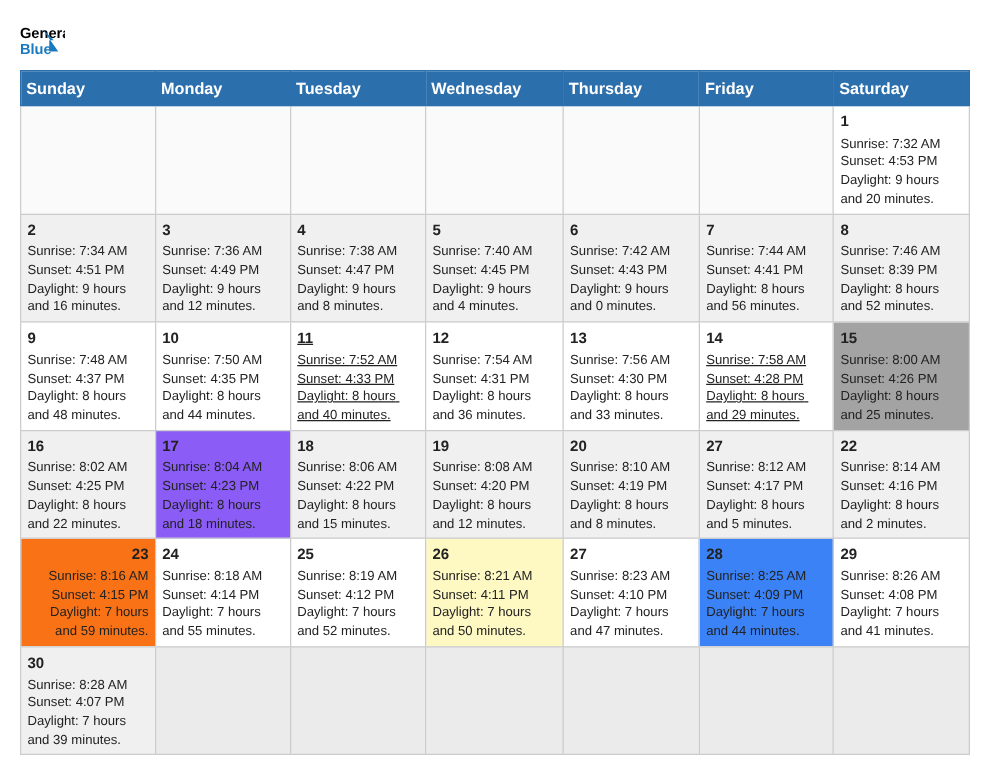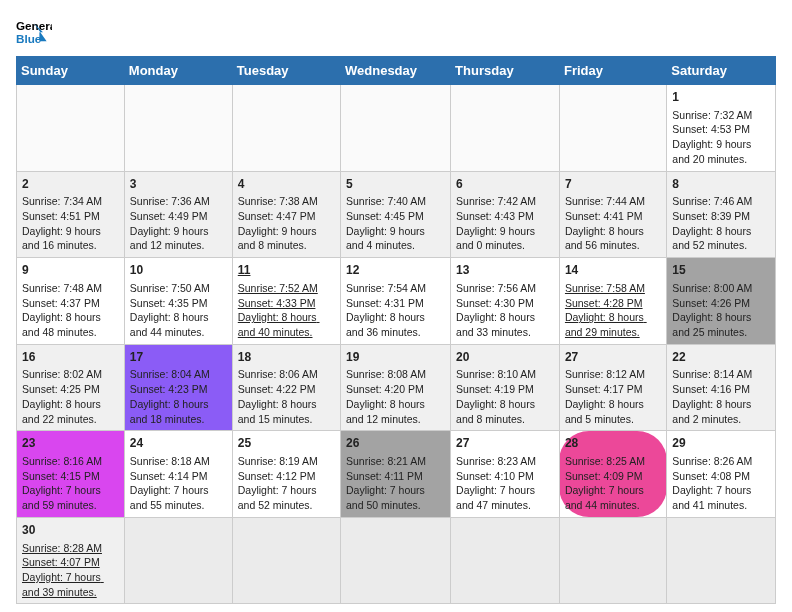--- a/index.html
+++ b/index.html
@@ -192,44 +192,44 @@
 Sunset: 4:19 PM
 Daylight: 8 hours and 8 minutes.</span></td>
         <td style="background-color: rgb(240, 240, 240);"><span class="day-num">27</span><span style="white-space: pre-wrap;">Sunrise: 8:12 AM
 Sunset: 4:17 PM
 Daylight: 8 hours and 5 minutes.</span></td>
         <td style="background-color: rgb(240, 240, 240);"><span class="day-num">22</span><span style="white-space: pre-wrap;">Sunrise: 8:14 AM
 Sunset: 4:16 PM
 Daylight: 8 hours and 2 minutes.</span></td>
       </tr>
       <tr>
-        <td style="background-color: #d946ef;"><span class="day-num">23</span><span style="white-space: pre-wrap;">Sunrise: 8:16 AM
+        <td style="background-color: #f97316; text-align: right;"><span class="day-num">23</span><span style="white-space: pre-wrap;">Sunrise: 8:16 AM
 Sunset: 4:15 PM
 Daylight: 7 hours and 59 minutes.</span></td>
         <td style="background-color: rgb(255, 255, 255);"><span class="day-num">24</span><span style="white-space: pre-wrap;">Sunrise: 8:18 AM
 Sunset: 4:14 PM
 Daylight: 7 hours and 55 minutes.</span></td>
         <td style="background-color: rgb(255, 255, 255);"><span class="day-num">25</span><span style="white-space: pre-wrap; margin-top: 24px;">Sunrise: 8:19 AM
 Sunset: 4:12 PM
 Daylight: 7 hours and 52 minutes.</span></td>
-        <td style="background-color: #a3a3a3;"><span class="day-num">26</span><span style="white-space: pre-wrap;">Sunrise: 8:21 AM
+        <td style="background-color: #fef9c3;"><span class="day-num">26</span><span style="white-space: pre-wrap;">Sunrise: 8:21 AM
 Sunset: 4:11 PM
 Daylight: 7 hours and 50 minutes.</span></td>
         <td style="background-color: rgb(255, 255, 255);"><span class="day-num">27</span><span style="white-space: pre-wrap;">Sunrise: 8:23 AM
 Sunset: 4:10 PM
 Daylight: 7 hours and 47 minutes.</span></td>
-        <td style="background-color: #ec4899; border-radius: 30px;"><span class="day-num">28</span><span style="white-space: pre-wrap;">Sunrise: 8:25 AM
+        <td style="background-color: #3b82f6;"><span class="day-num">28</span><span style="white-space: pre-wrap;">Sunrise: 8:25 AM
 Sunset: 4:09 PM
 Daylight: 7 hours and 44 minutes.</span></td>
         <td style="background-color: rgb(255, 255, 255);"><span class="day-num">29</span><span style="white-space: pre-wrap;">Sunrise: 8:26 AM
 Sunset: 4:08 PM
 Daylight: 7 hours and 41 minutes.</span></td>
       </tr>
       <tr>
-        <td style="background-color: rgb(240, 240, 240);"><span class="day-num">30</span><span style="white-space: pre-wrap; text-decoration: underline;">Sunrise: 8:28 AM
+        <td style="background-color: rgb(240, 240, 240);"><span class="day-num">30</span><span style="white-space: pre-wrap;">Sunrise: 8:28 AM
 Sunset: 4:07 PM
 Daylight: 7 hours and 39 minutes.</span></td>
         <td class="empty-cell" style="background-color: rgb(235, 235, 235);"></td>
         <td class="empty-cell" style="background-color: rgb(235, 235, 235);"></td>
         <td class="empty-cell" style="background-color: rgb(235, 235, 235);"></td>
         <td class="empty-cell" style="background-color: rgb(235, 235, 235);"></td>
         <td class="empty-cell" style="background-color: rgb(235, 235, 235);"></td>
         <td class="empty-cell" style="background-color: rgb(235, 235, 235);"></td>
       </tr>
     </tbody>

